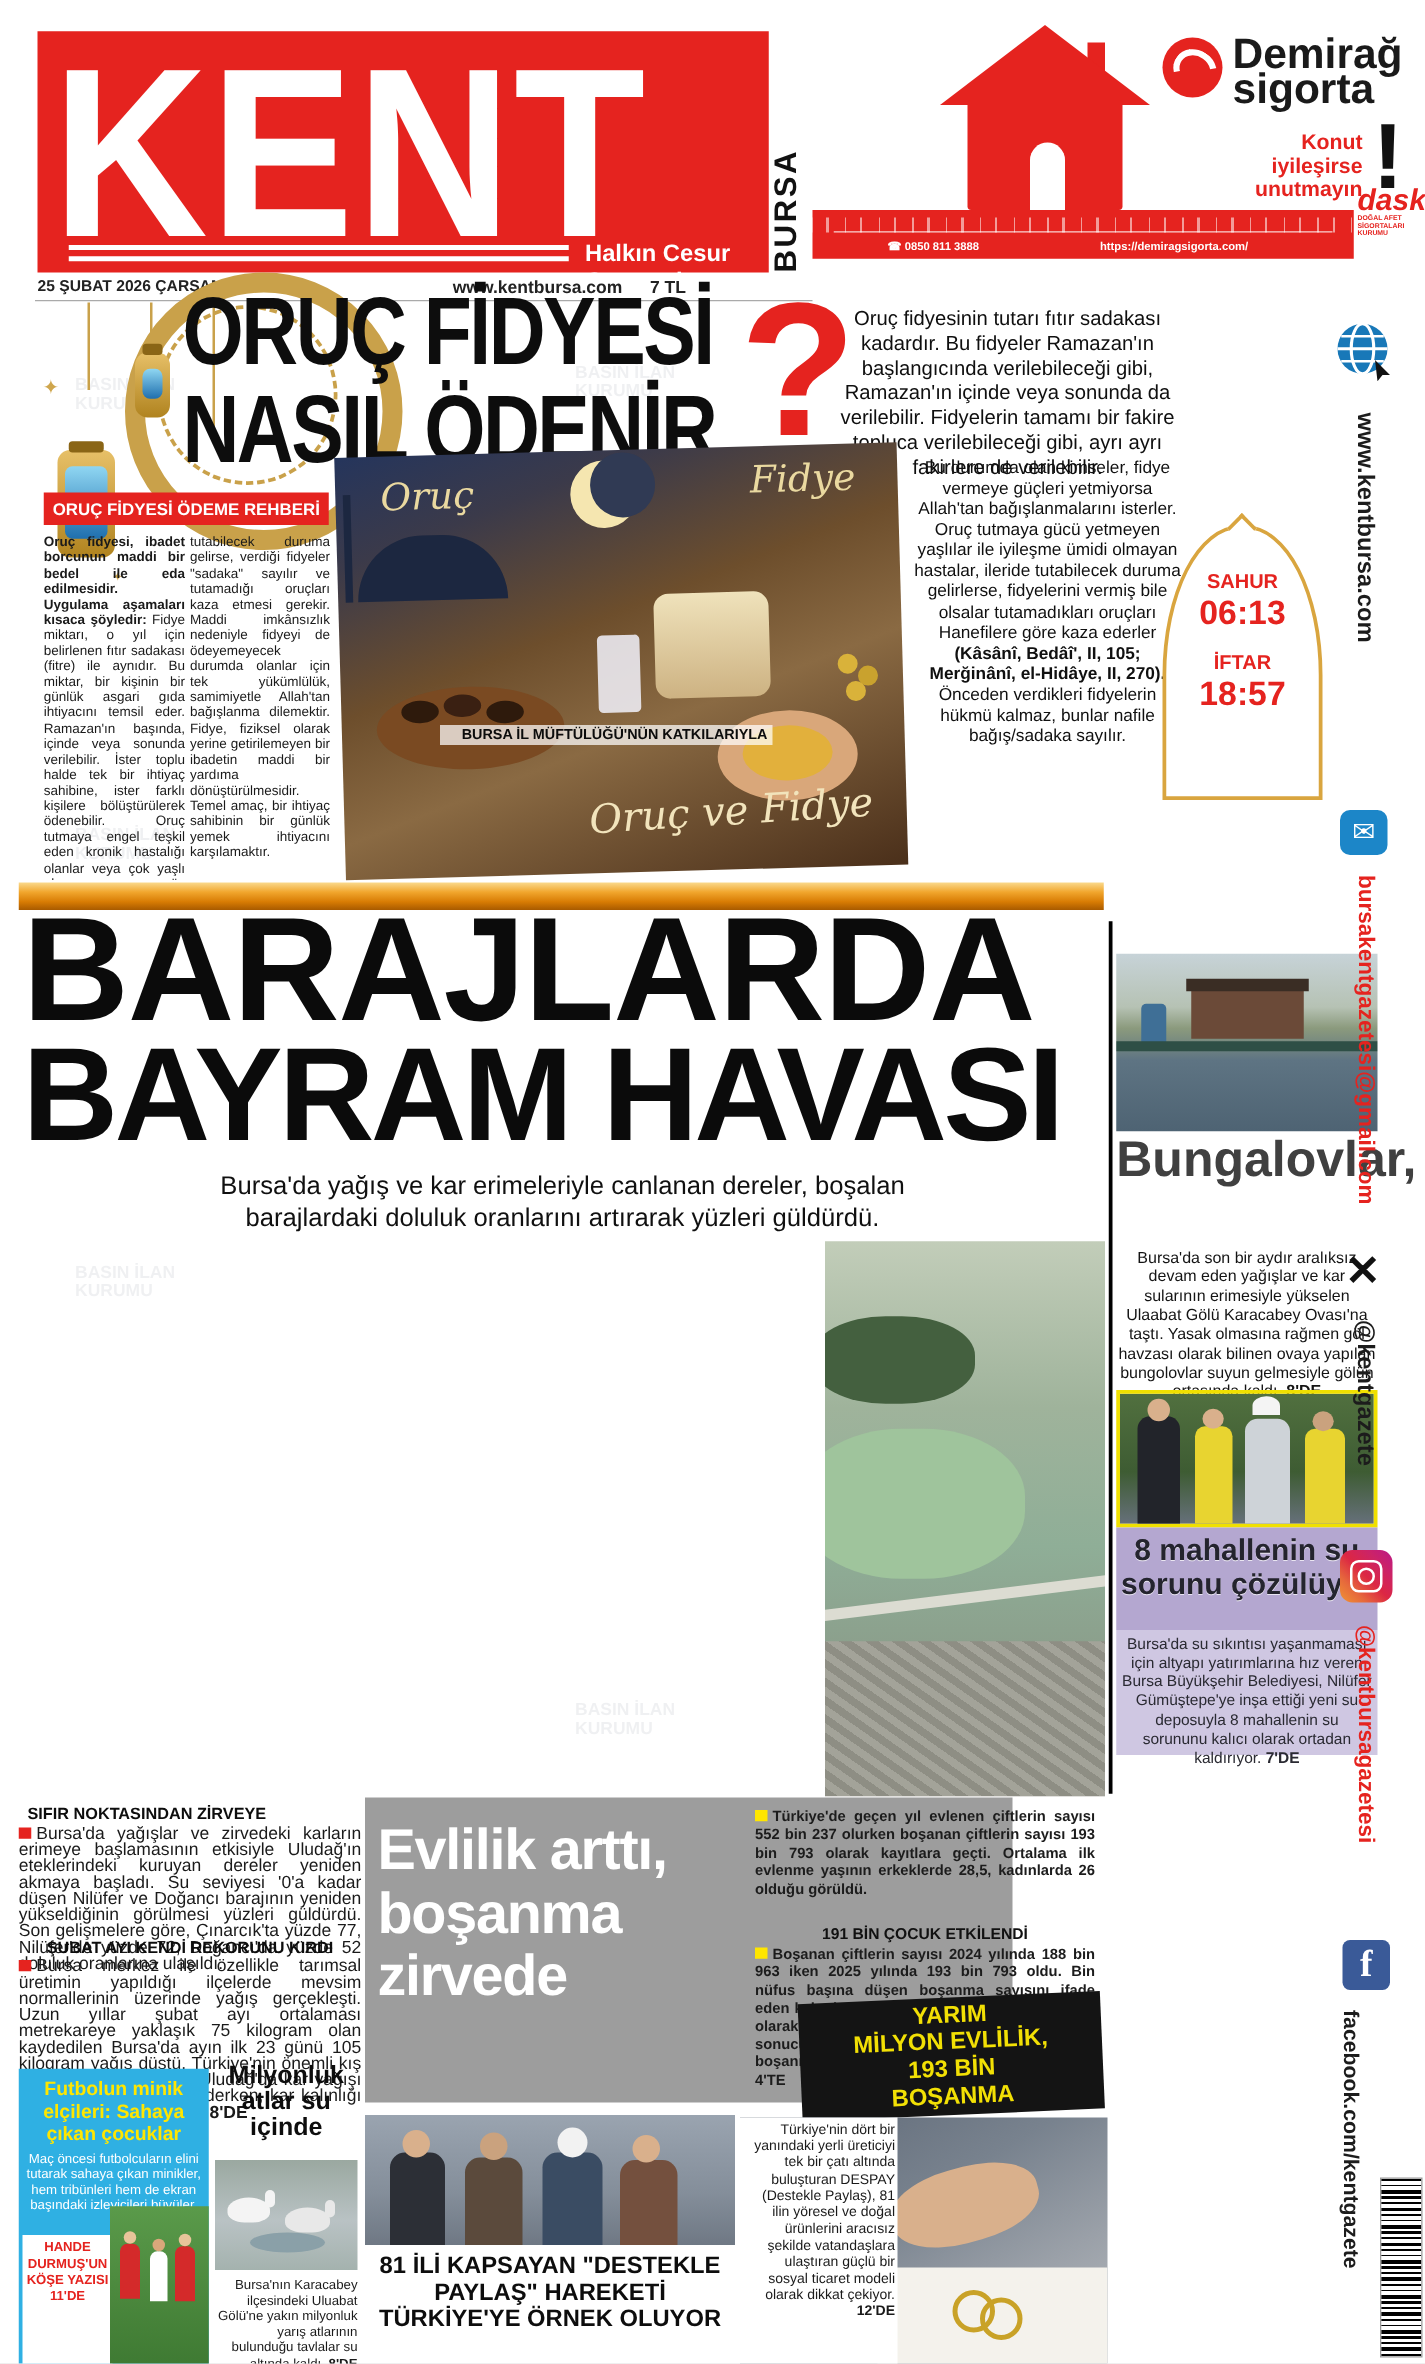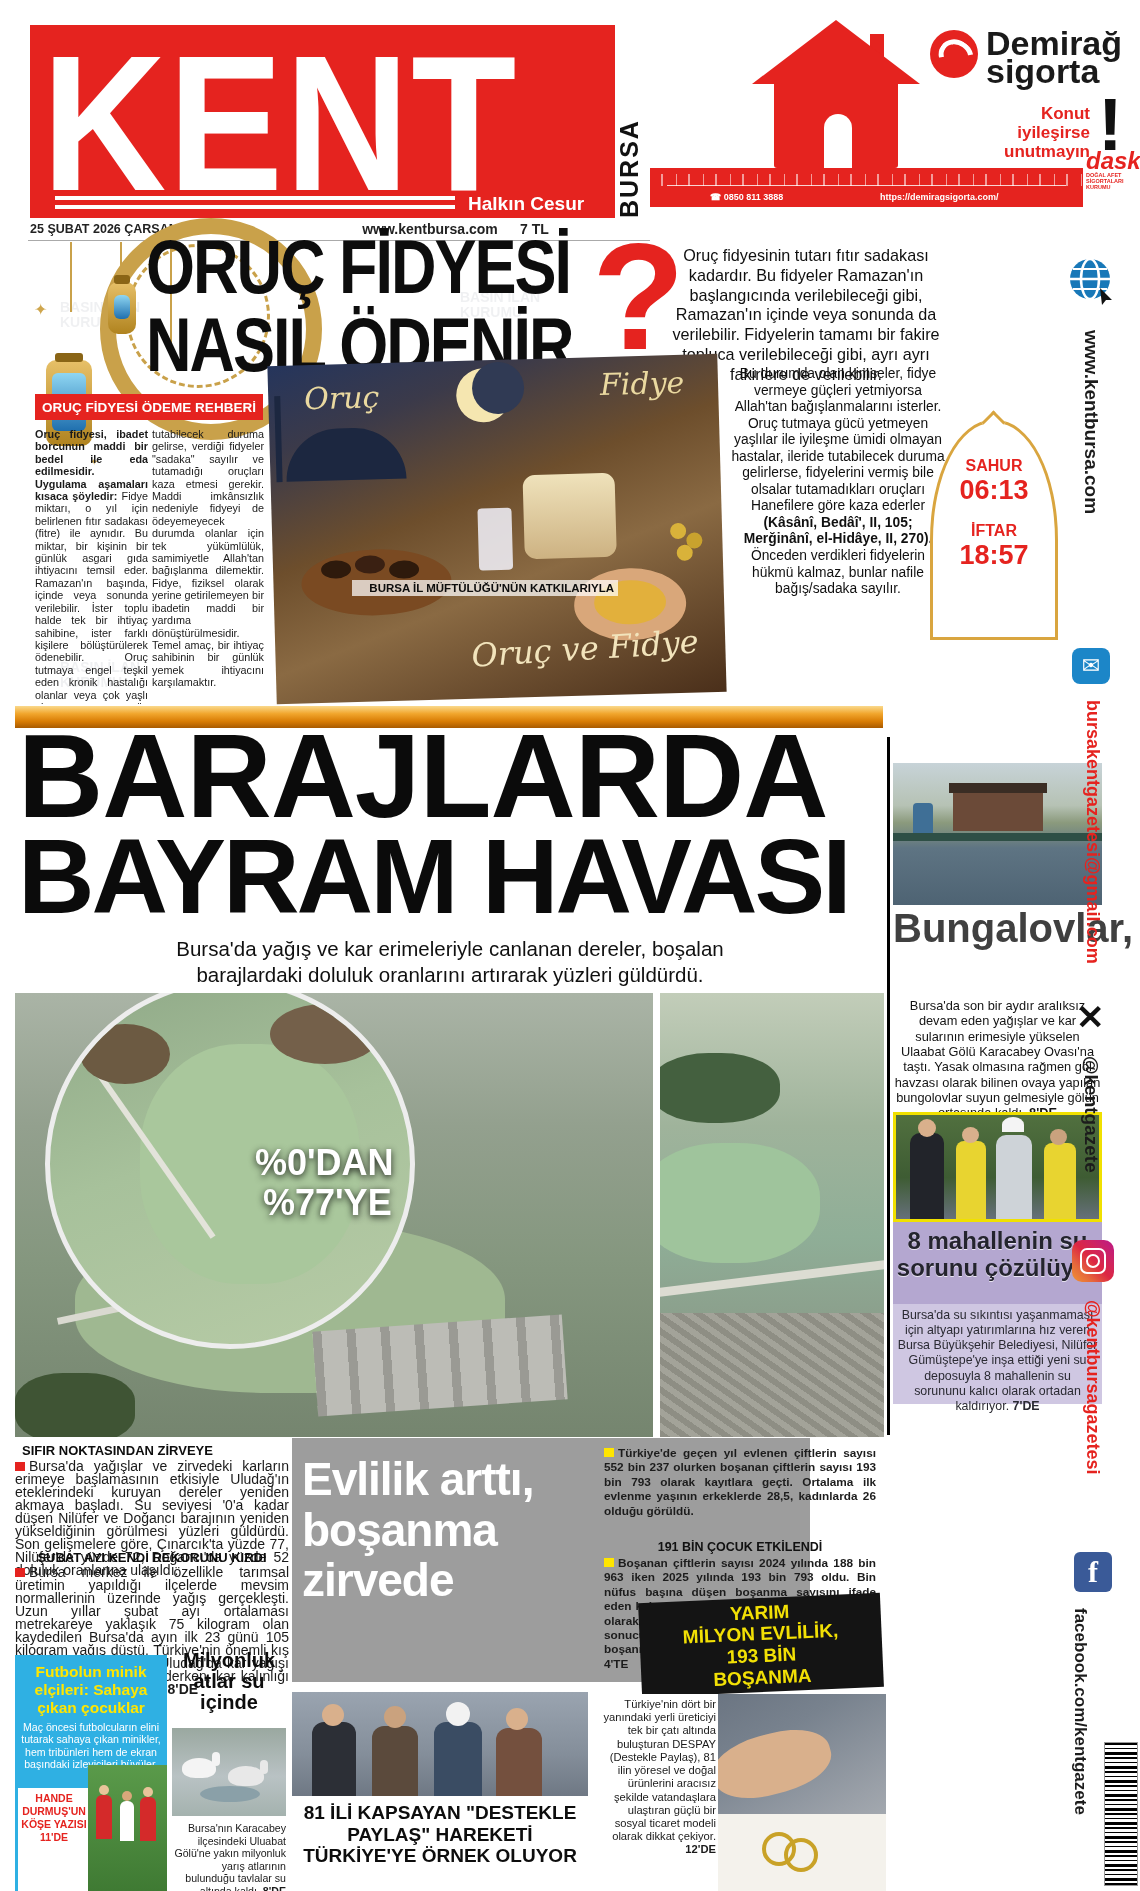--- a/index.html
+++ b/index.html
@@ -228,34 +228,20 @@
     <div class="arch-lab" style="margin-top:16px">İFTAR</div>
     <div class="arch-time">18:57</div>
   </div>
 
   <div class="abs goldbar" style="left:15px;top:706px;width:868px;height:22px"></div>
 
   <div class="abs bigline" style="left:18px;top:826px;font-size:106px;line-height:100px;letter-spacing:-3px">BAYRAM HAVASI</div>
   <div class="abs bigline" style="left:18px;top:722px;font-size:118px;line-height:108px">BARAJLARDA</div>
   <div class="abs deck" style="left:150px;top:936px;width:600px">Bursa'da yağış ve kar erimeleriyle canlanan dereler, boşalan barajlardaki doluluk oranlarını artırarak yüzleri güldürdü.</div>
 
-  <div class="abs photo" style="left:15px;top:993px;width:638px;height:444px;background:linear-gradient(180deg,#aab4a6 0%,#93a08e 30%,#85977f 60%,#75856f 100%)">
-    <div class="abs" style="left:60px;top:230px;width:430px;height:170px;background:#9fb891;border-radius:45%"></div>
-    <div class="abs" style="left:300px;top:330px;width:250px;height:85px;background:repeating-linear-gradient(90deg,#9a9a94 0 9px,#bcbcb6 9px 34px);transform:rotate(-4deg)"></div>
-    <div class="abs" style="left:40px;top:300px;width:240px;height:7px;background:#d9d9d0;transform:rotate(-12deg)"></div>
-    <div class="abs photo" style="left:30px;top:-14px;width:360px;height:360px;border-radius:50%;border:5px solid #ededed;background:linear-gradient(160deg,#8fa887 0%,#a7c19b 45%,#b7cba6 100%)">
-      <div class="abs" style="left:90px;top:60px;width:220px;height:240px;background:#a9c79c;border-radius:45%"></div>
-      <div class="abs" style="left:-10px;top:160px;width:220px;height:6px;background:#e3e3da;transform:rotate(55deg)"></div>
-      <div class="abs" style="left:30px;top:40px;width:90px;height:60px;background:#6c5a42;border-radius:50%"></div>
-      <div class="abs" style="left:220px;top:20px;width:110px;height:60px;background:#74604a;border-radius:50%"></div>
-    </div>
-    <div class="abs overlaytxt" style="left:240px;top:150px">%0'DAN</div>
-    <div class="abs overlaytxt" style="left:248px;top:190px">%77'YE</div>
-    <div class="abs" style="left:0;top:380px;width:120px;height:70px;background:#3f5434;border-radius:40%"></div>
-  </div>
   <div class="abs photo" style="left:660px;top:993px;width:224px;height:444px;background:linear-gradient(180deg,#c2cdb9 0%,#9fb39b 30%,#8fae97 55%,#8a9a88 80%,#97948a 100%)">
     <div class="abs" style="left:-20px;top:150px;width:180px;height:120px;background:#9fc49c;border-radius:45%"></div>
     <div class="abs" style="left:-10px;top:60px;width:130px;height:70px;background:#44603f;border-radius:45%"></div>
     <div class="abs" style="left:-20px;top:280px;width:280px;height:9px;background:#dcdcd2;transform:rotate(-7deg)"></div>
     <div class="abs" style="left:0;top:320px;width:224px;height:124px;background:repeating-linear-gradient(35deg,#8e8e84 0 6px,#a3a399 6px 12px)"></div>
   </div>
 
   <div class="abs vdash" style="left:887px;top:737px;width:3px;height:698px"></div>
 
   <div class="abs photo" style="left:893px;top:763px;width:209px;height:142px;background:linear-gradient(180deg,#c7d3d8 0%,#b6c2b4 30%,#8b9a7d 42%,#5e7483 60%,#4e6373 100%)">

